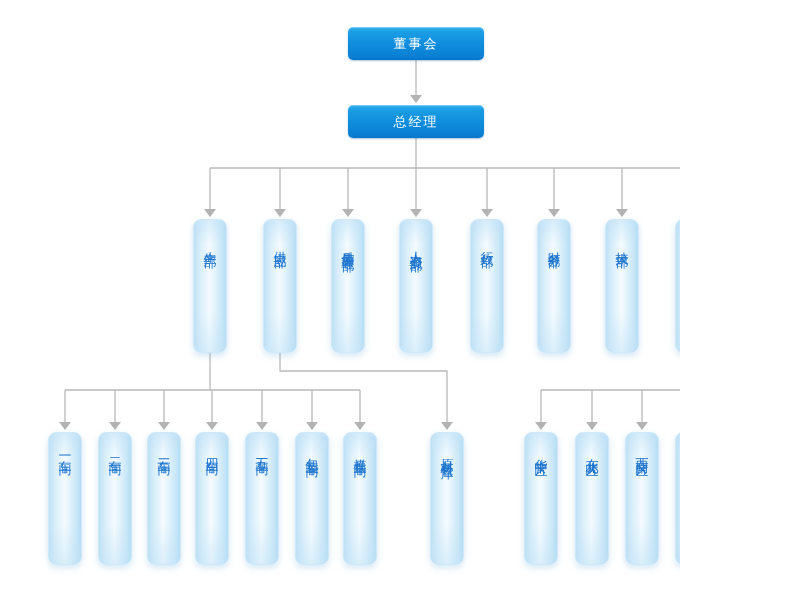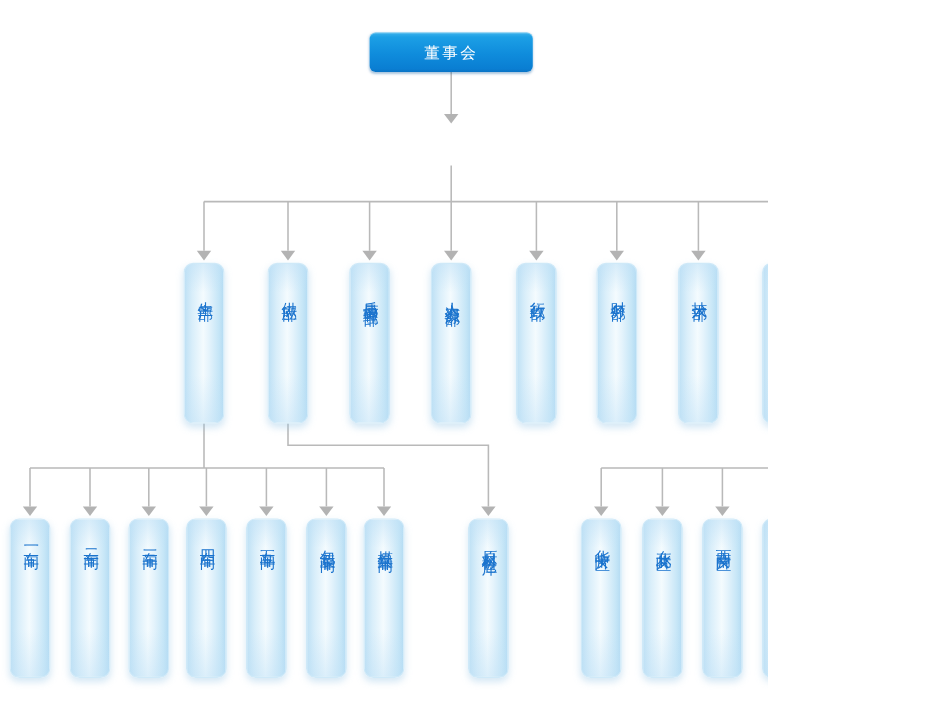--- a/index.html
+++ b/index.html
@@ -7,20 +7,21 @@
     padding: 0;
     background: #ffffff;
     font-family: "DejaVu Sans", "Liberation Sans", sans-serif;
   }
   .stage {
     position: relative;
     width: 640px;
     height: 592px;
     background: #ffffff;
     overflow: hidden;
+    margin-left: 40px;
   }
   .connectors {
     position: absolute;
     left: 0;
     top: 0;
     pointer-events: none;
   }
   
   .exec {
     position: absolute;
@@ -130,20 +131,23 @@
       <polygon points="646,422 658,422 652,430"></polygon>
       <polygon points="696,422 708,422 702,430"></polygon>
       <polygon points="746,422 758,422 752,430"></polygon>
     </g>
   </svg>
 
   <div class="exec" style="top:27px">
     <span>董事会</span>
   </div>
 
+  <div class="exec" style="top:105px">
+    <span>总经理</span>
+  </div>
 
   <div class="pill dept" style="left:153px">
     <span class="vtext">生产部</span>
   </div>
   <div class="pill dept" style="left:223px">
     <span class="vtext">供应部</span>
   </div>
   <div class="pill dept" style="left:291px">
     <span class="vtext">质量管理部</span>
   </div>

